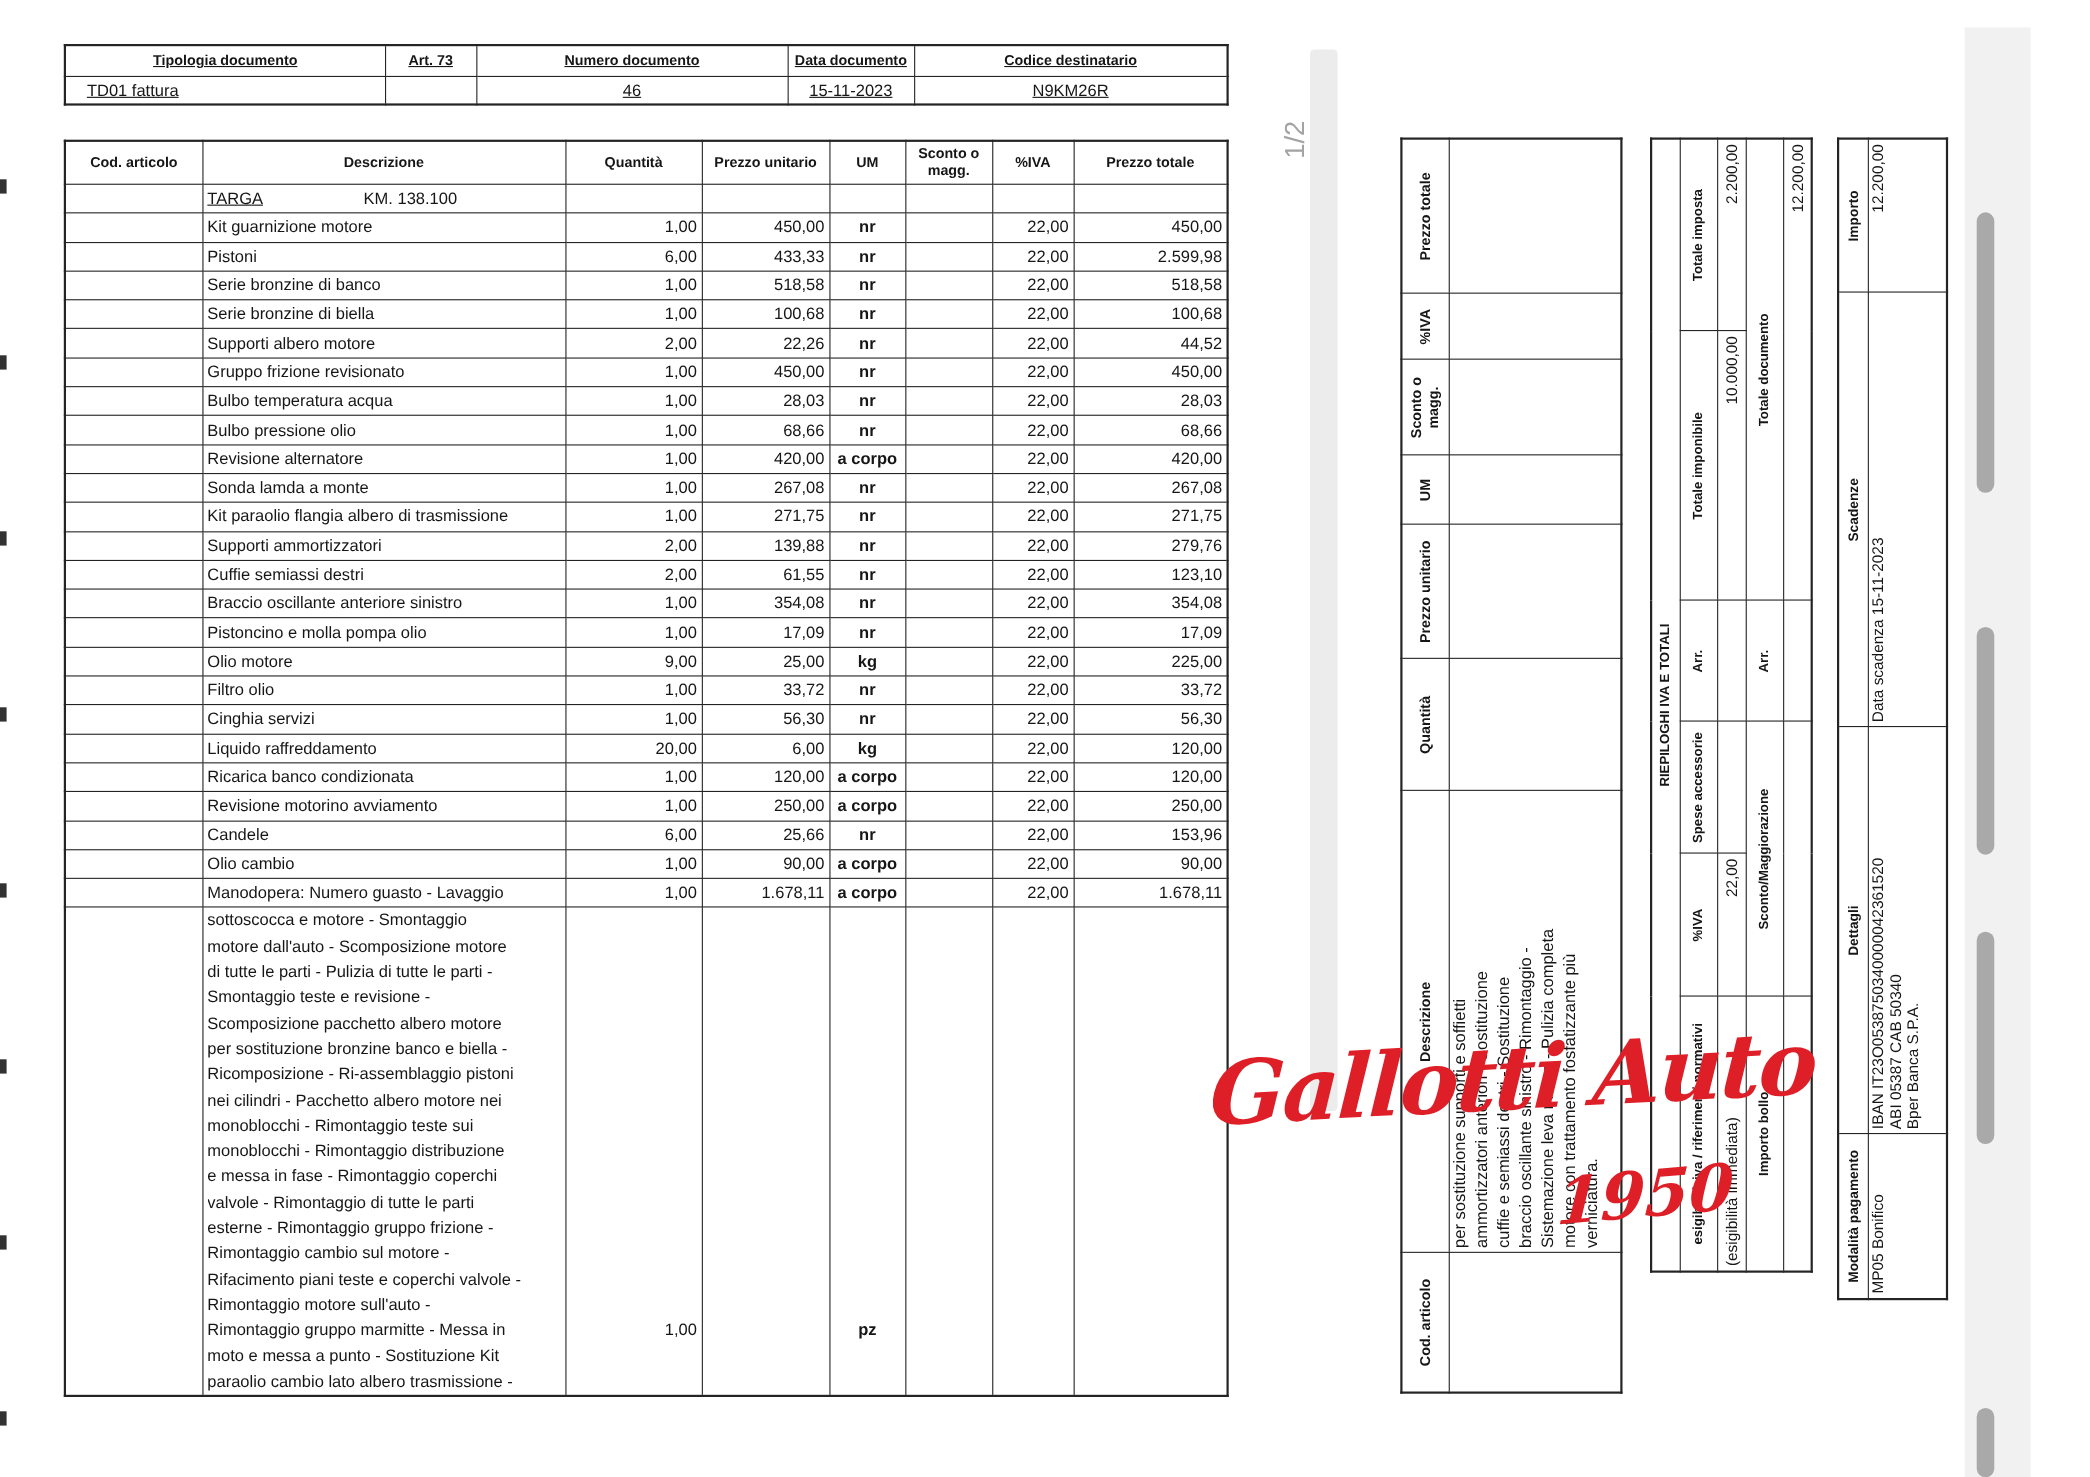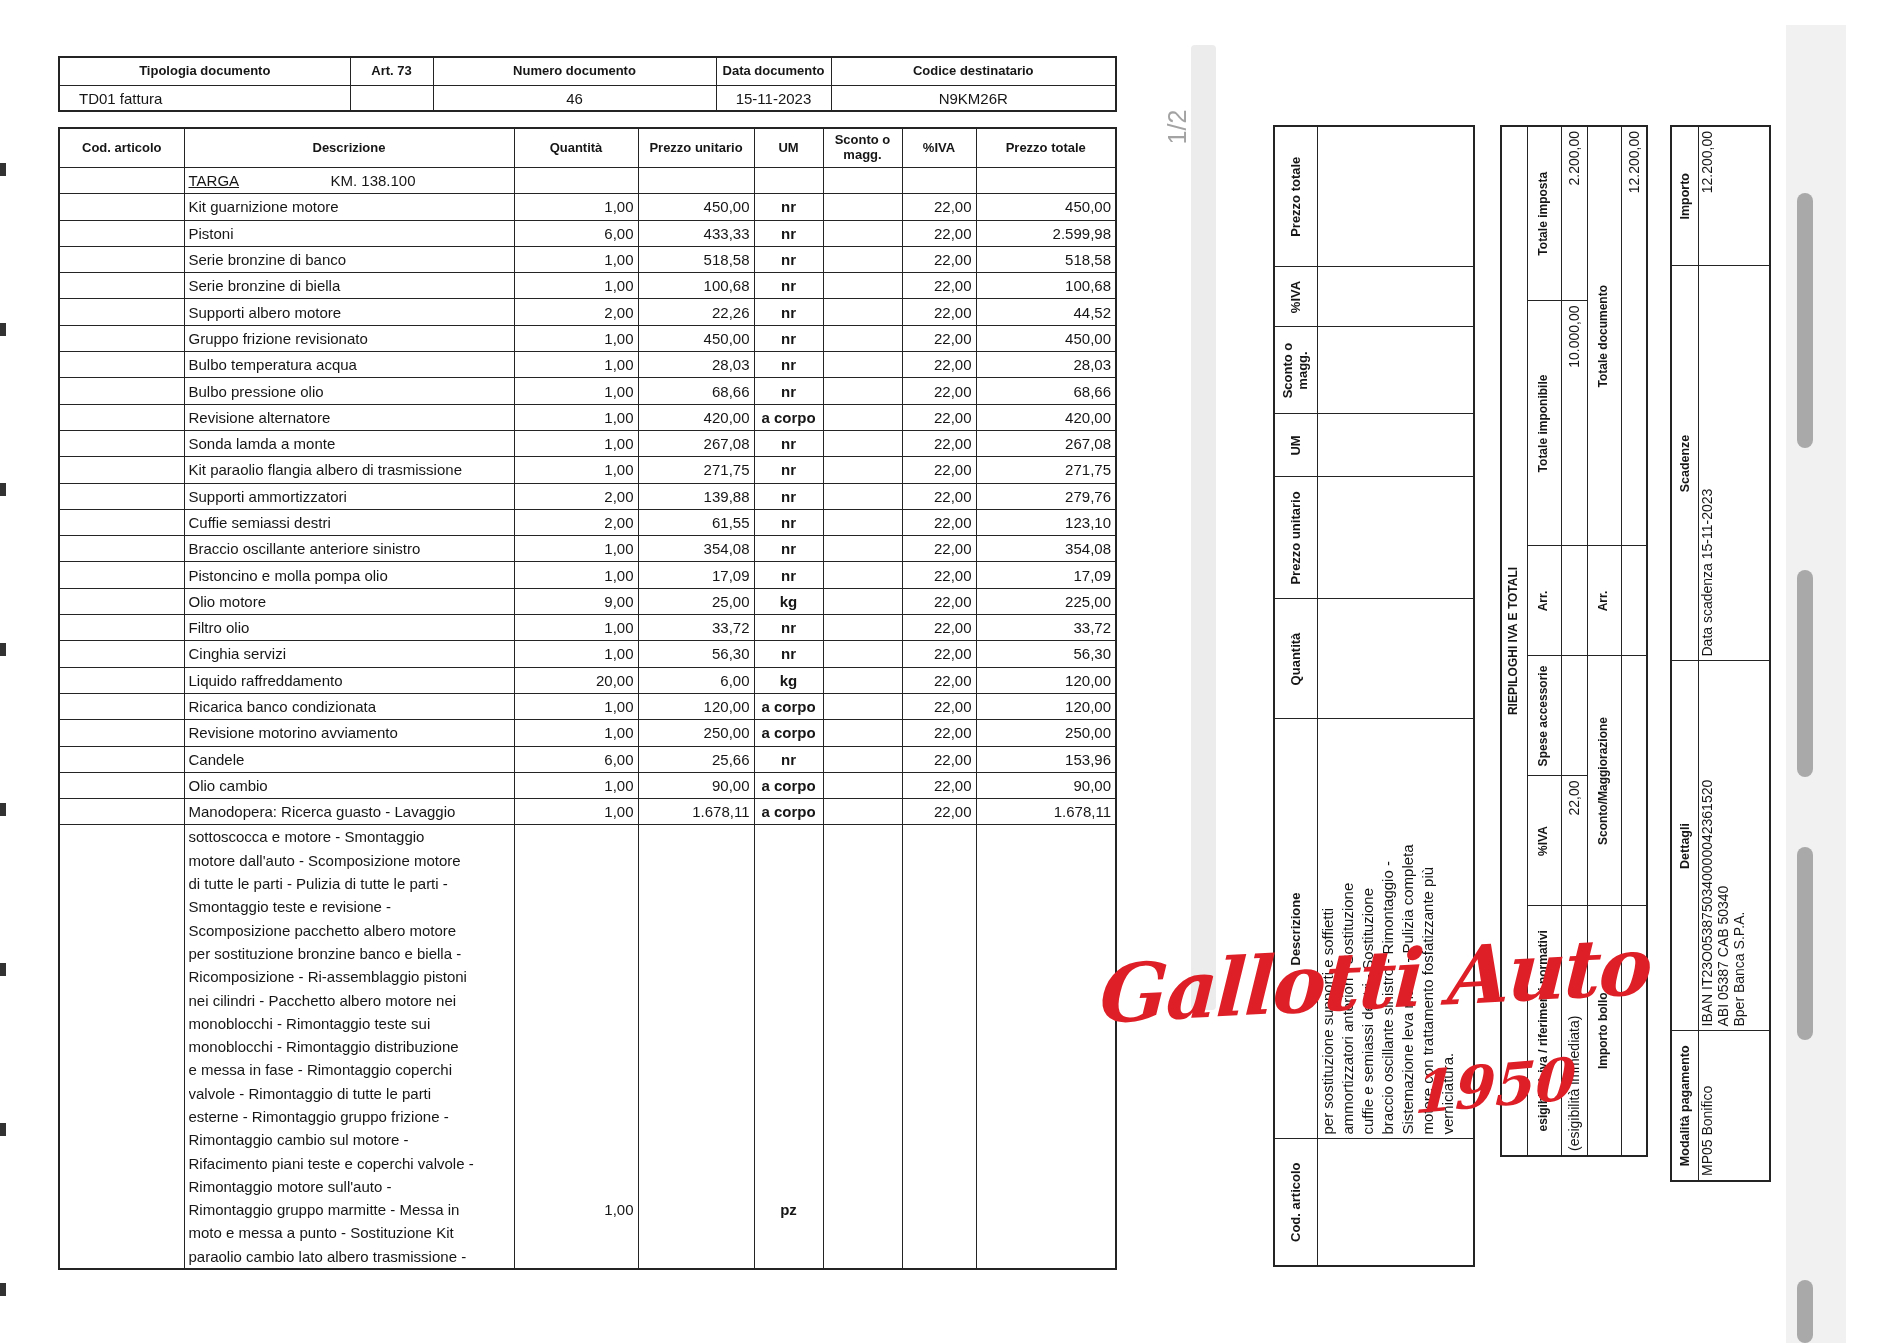--- a/index.html
+++ b/index.html
@@ -1,20 +1,20 @@
 <!DOCTYPE html>
 <html><head>
 <meta charset="utf-8">
 <style>
   html,body{margin:0;padding:0;width:1900px;height:1343px;overflow:hidden;background:#ffffff;
     font-family:"Liberation Sans",sans-serif;color:#161616;}
   .abs{position:absolute;}
 
   
-  #doc-header{left:58px;top:56px;}
+  #doc-header{left:58px;top:40px;text-decoration:underline;}
   #items{left:58px;top:127px;}
   table{border-collapse:collapse;table-layout:fixed;background:#fff;}
   table,th,td{border:1px solid #242424;}
   table{border-width:2px;}
   th{font-size:13px;font-weight:bold;text-align:center;padding:1px 2px;line-height:1.15;}
   td{font-size:15px;padding:0 4px;overflow:hidden;white-space:nowrap;}
   #doc-header th{height:25px;}
   #doc-header td{height:24px;text-align:center;}
   #doc-header td:first-child{text-align:left;padding-left:19px;}
   #items thead th{height:36px;}
@@ -362,21 +362,21 @@
         <td>Olio cambio</td>
         <td>1,00</td>
         <td>90,00</td>
         <td>a corpo</td>
         <td></td>
         <td>22,00</td>
         <td>90,00</td>
       </tr>
       <tr>
         <td></td>
-        <td>Manodopera: Ricerca guasto - Lavaggio</td>
+        <td>Manodopera: Numero guasto - Lavaggio</td>
         <td>1,00</td>
         <td>1.678,11</td>
         <td>a corpo</td>
         <td></td>
         <td>22,00</td>
         <td>1.678,11</td>
       </tr>
       <tr class="cont">
         <td></td>
         <td>

